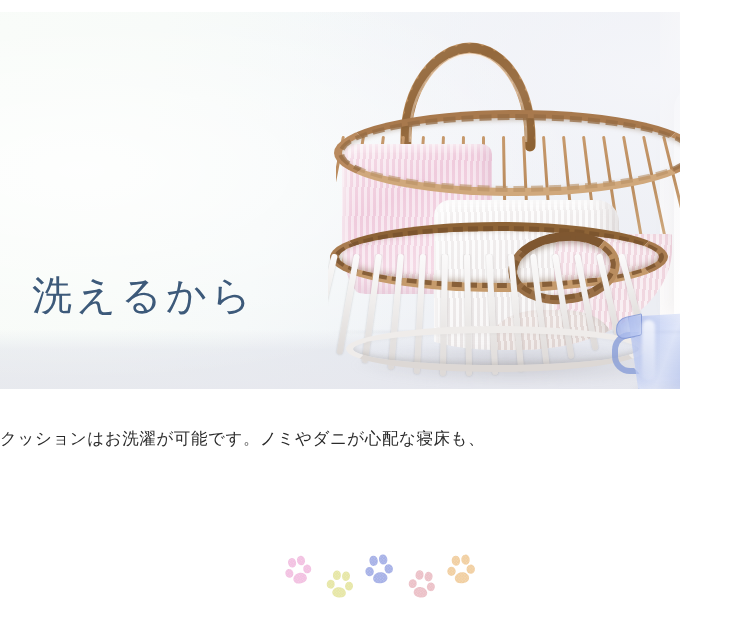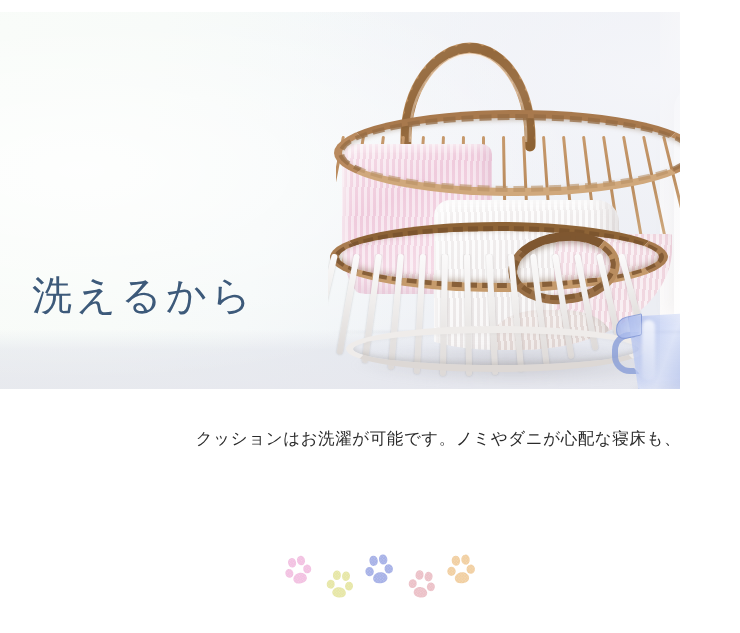--- a/index.html
+++ b/index.html
@@ -256,27 +256,26 @@
     letter-spacing:.10em;
     font-weight:400;
     text-shadow:0 1px 0 rgba(255,255,255,.6);
     white-space:pre;
   }
   .headline-line{ display:block; }
 
   
   .body-copy{
     position:absolute; left:0; top:418px; width:668px;
-    text-align:right;
+    text-align:left;
     color:#2b2b2b;
     font-size:16.5px;
     line-height:2.52;
     letter-spacing:.035em;
     font-family:"Liberation Sans", "DejaVu Sans", sans-serif;
-    margin-left:13px;
   }
   .body-line{ display:block; }
 
   
   .paws{
     position:absolute; left:0; top:548px; width:740px; height:62px;
   }
   .paw{ position:absolute; width:46px; height:46px; }
   .paw svg{ display:block; width:46px; height:46px; }
 </style>

